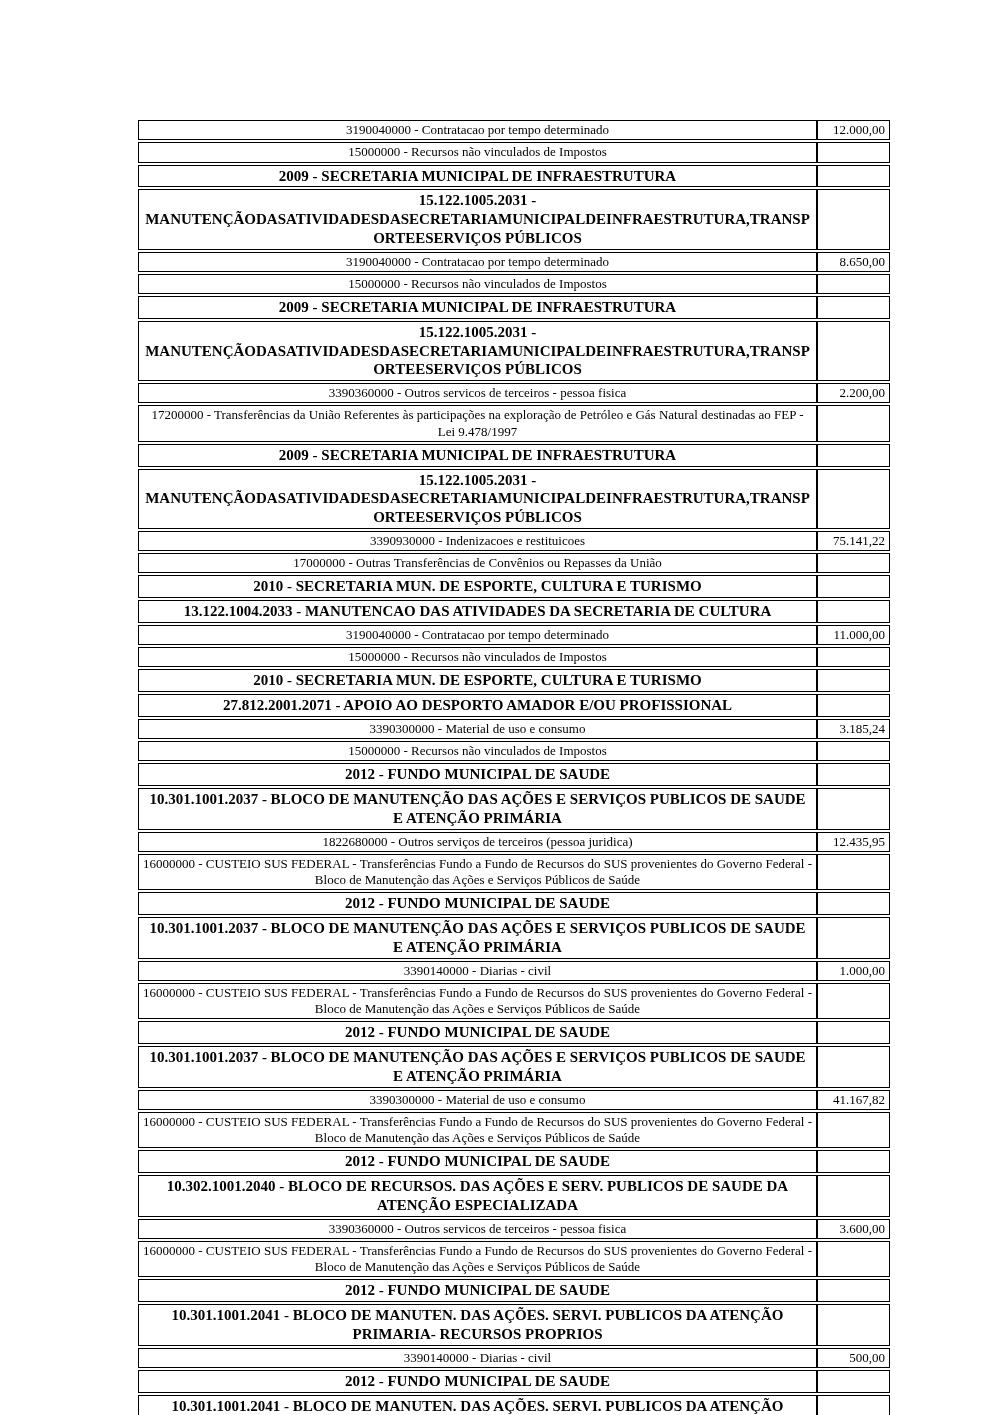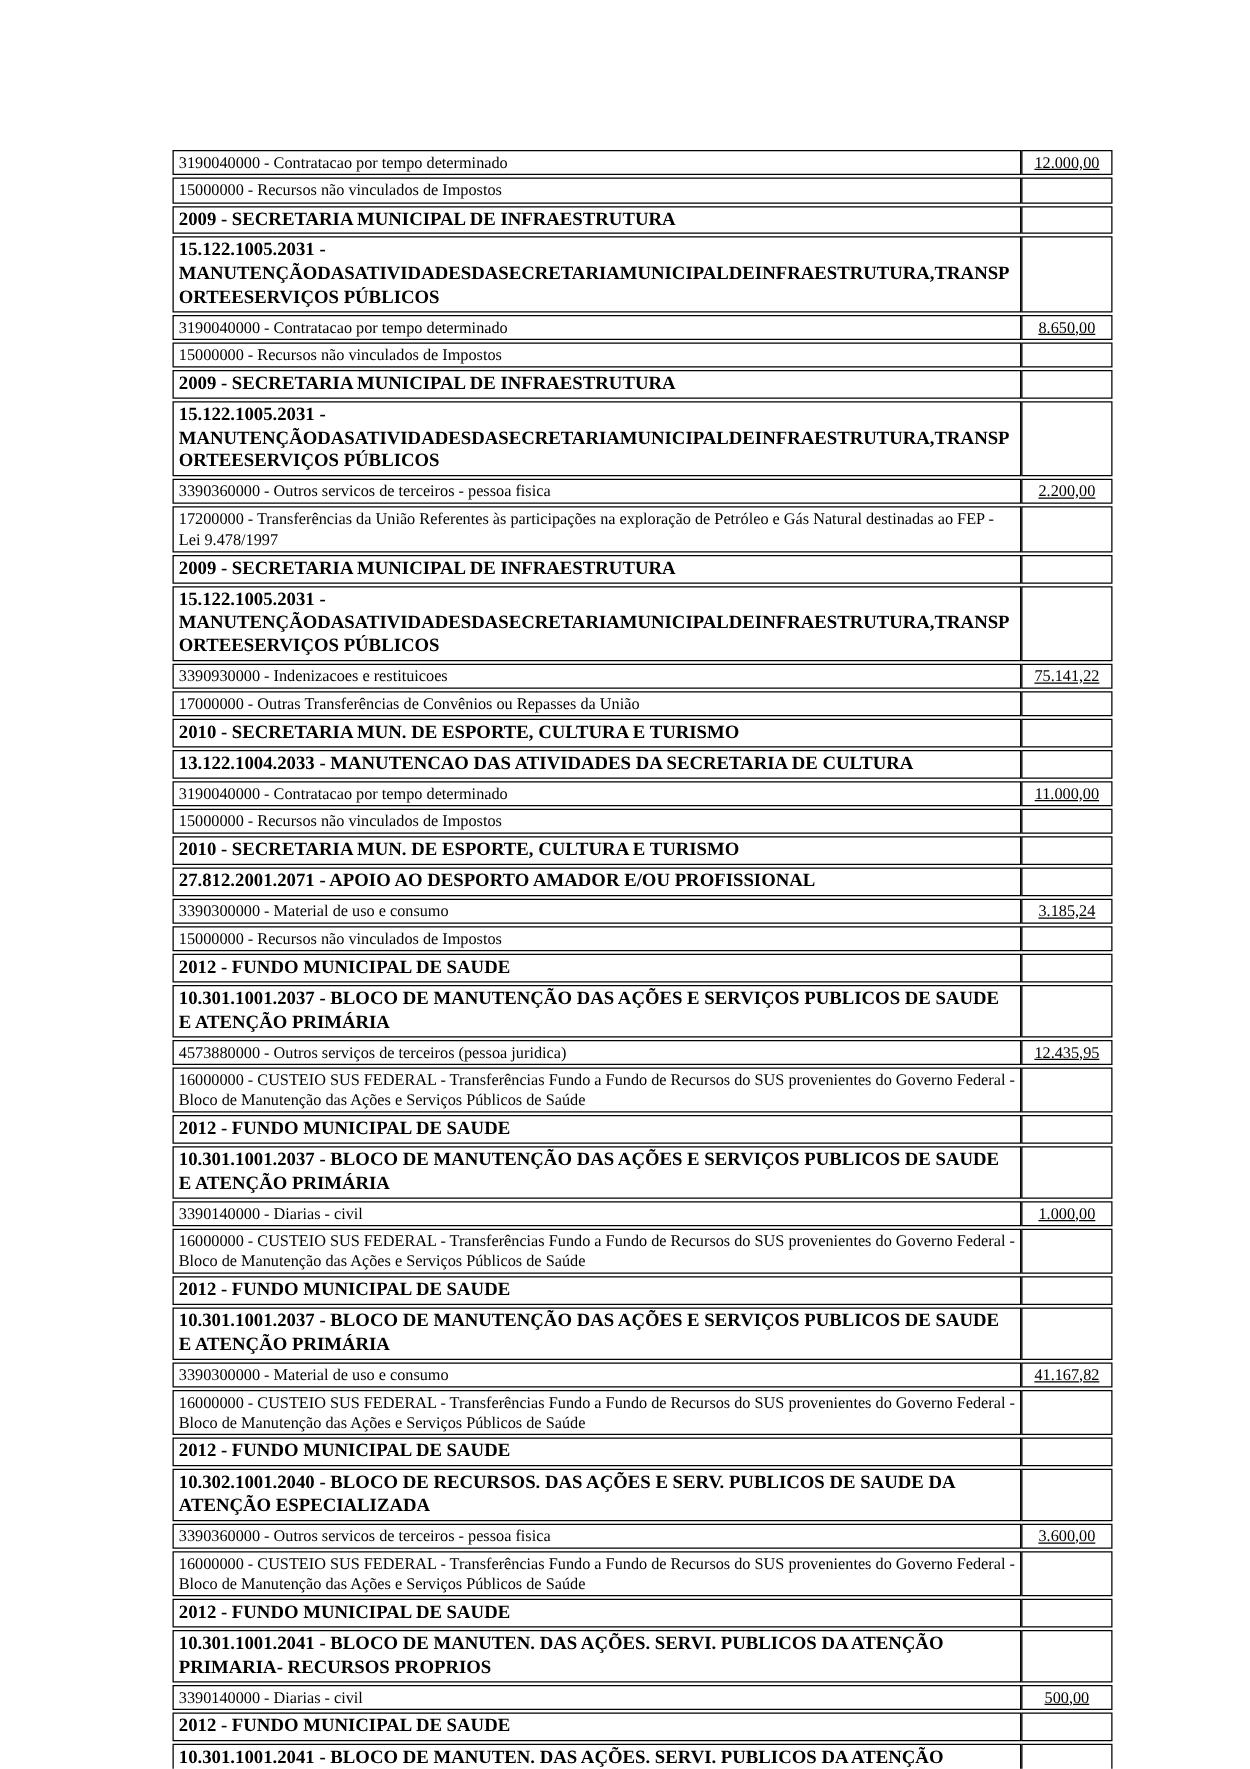--- a/index.html
+++ b/index.html
@@ -32,28 +32,27 @@
   }
   table.budget td {
     border: 1px solid #000000;
     vertical-align: top;
     padding: 1px 4px;
     overflow-wrap: break-word;
     word-break: break-word;
   }
   td.desc {
     width: 669px;
-    text-align: left;
+    text-align: center;
     margin-top: 10px;
   }
   td.val {
     width: 63px;
-    text-align: center;
+    text-align: right;
     white-space: nowrap;
-    text-decoration: underline;
   }
   tr.bold td.desc {
     font-weight: bold;
     font-size: 15px;
   }
 </style>
 </head>
 <body>
 
 <div class="page">
@@ -173,21 +172,21 @@
     <td class="desc">2012 - FUNDO MUNICIPAL DE SAUDE</td>
     <td class="val"></td>
   </tr>
 
   <tr class="bold">
     <td class="desc">10.301.1001.2037 - BLOCO DE MANUTENÇÃO DAS AÇÕES E SERVIÇOS PUBLICOS DE SAUDE E ATENÇÃO PRIMÁRIA</td>
     <td class="val"></td>
   </tr>
 
   <tr>
-    <td class="desc">4573880000 - Outros serviços de terceiros (pessoa juridica)</td>
+    <td class="desc">1822680000 - Outros serviços de terceiros (pessoa juridica)</td>
     <td class="val">12.435,95</td>
   </tr>
 
   <tr>
     <td class="desc">16000000 - CUSTEIO SUS FEDERAL - Transferências Fundo a Fundo de Recursos do SUS provenientes do Governo Federal - Bloco de Manutenção das Ações e Serviços Públicos de Saúde</td>
     <td class="val"></td>
   </tr>
 
   <tr class="bold">
     <td class="desc">2012 - FUNDO MUNICIPAL DE SAUDE</td>

